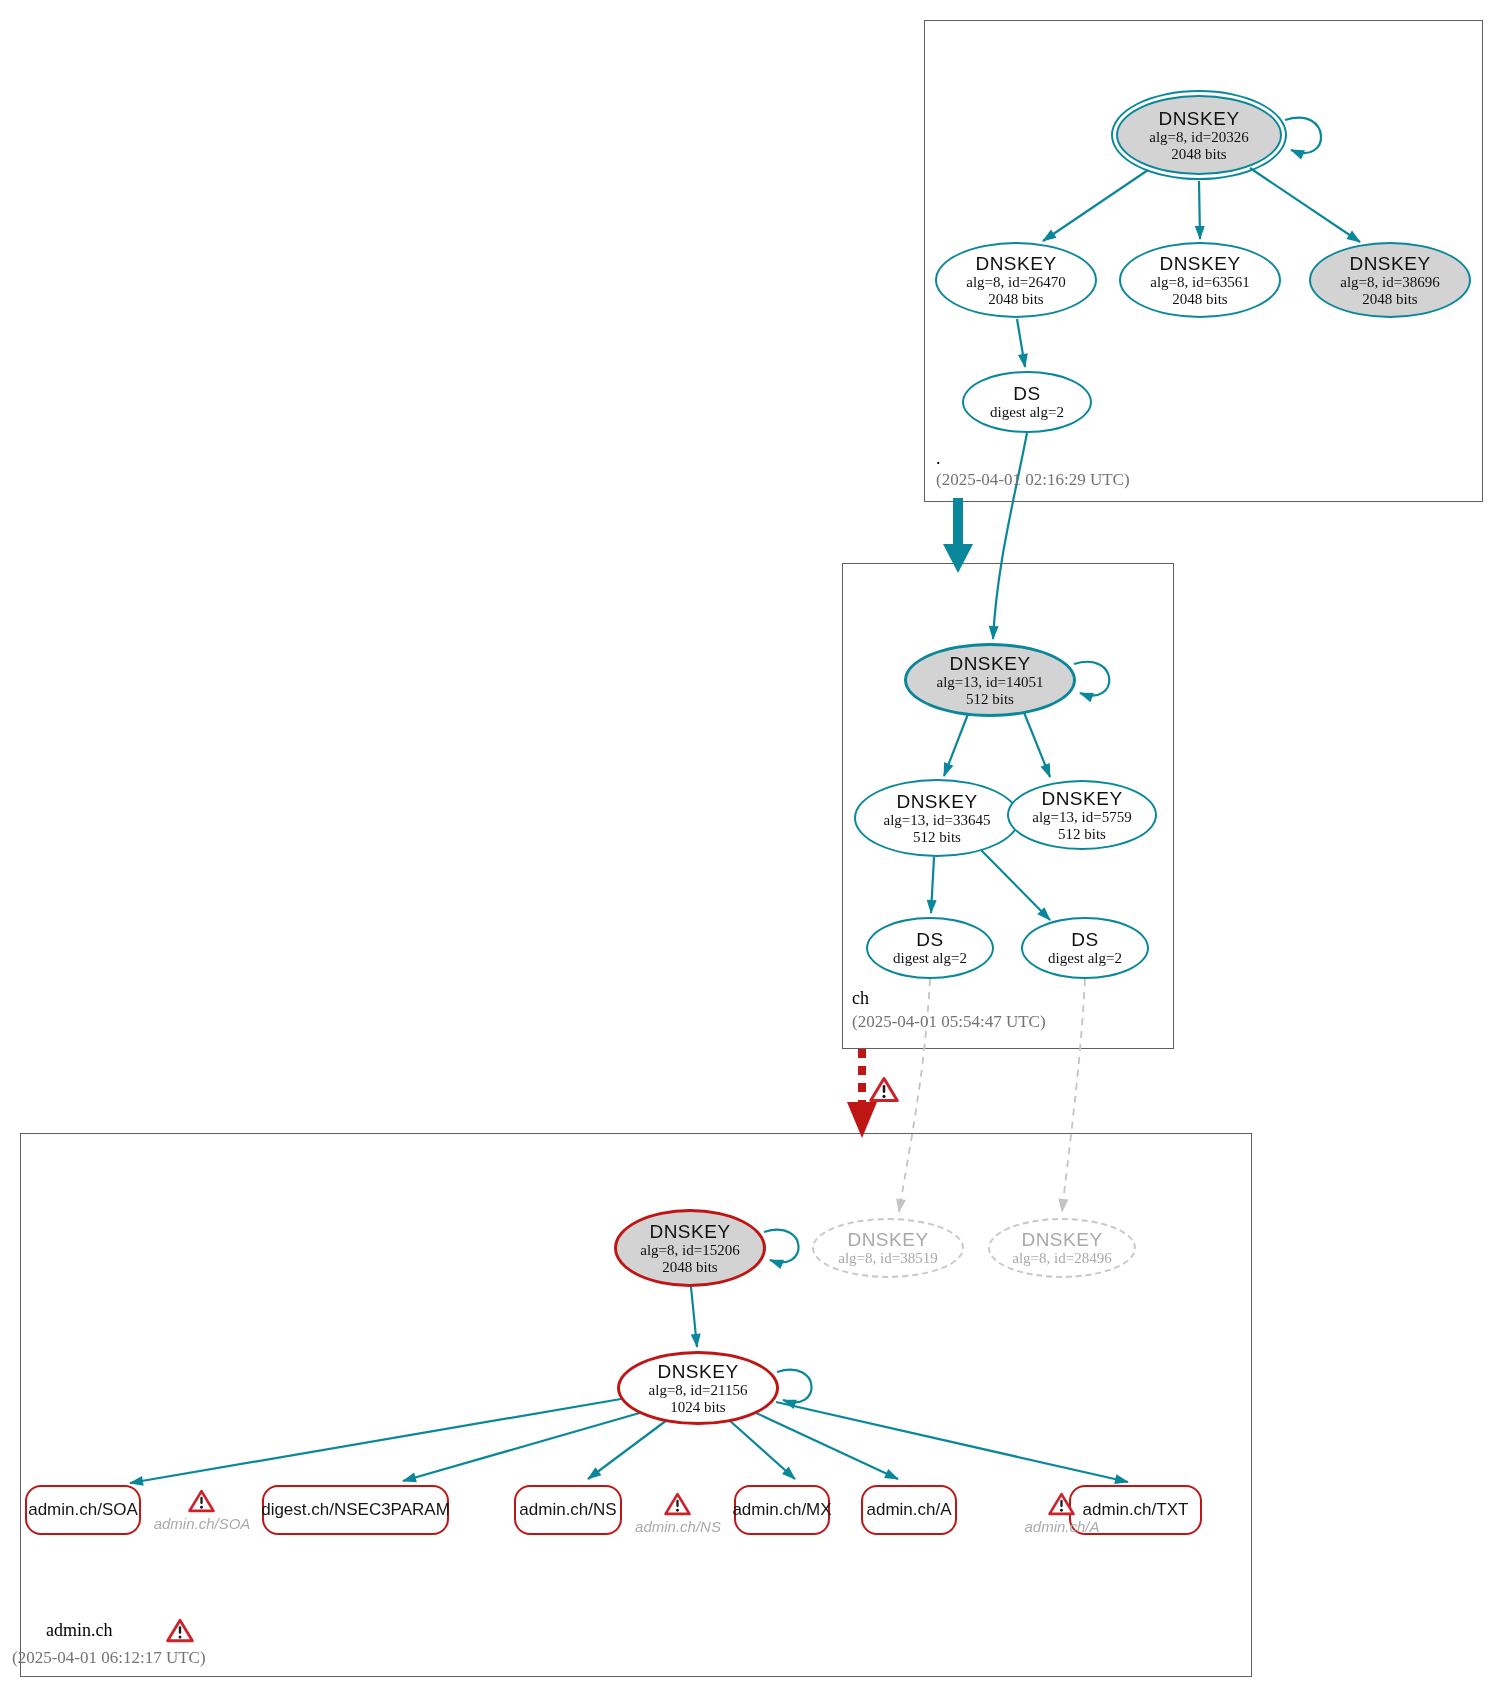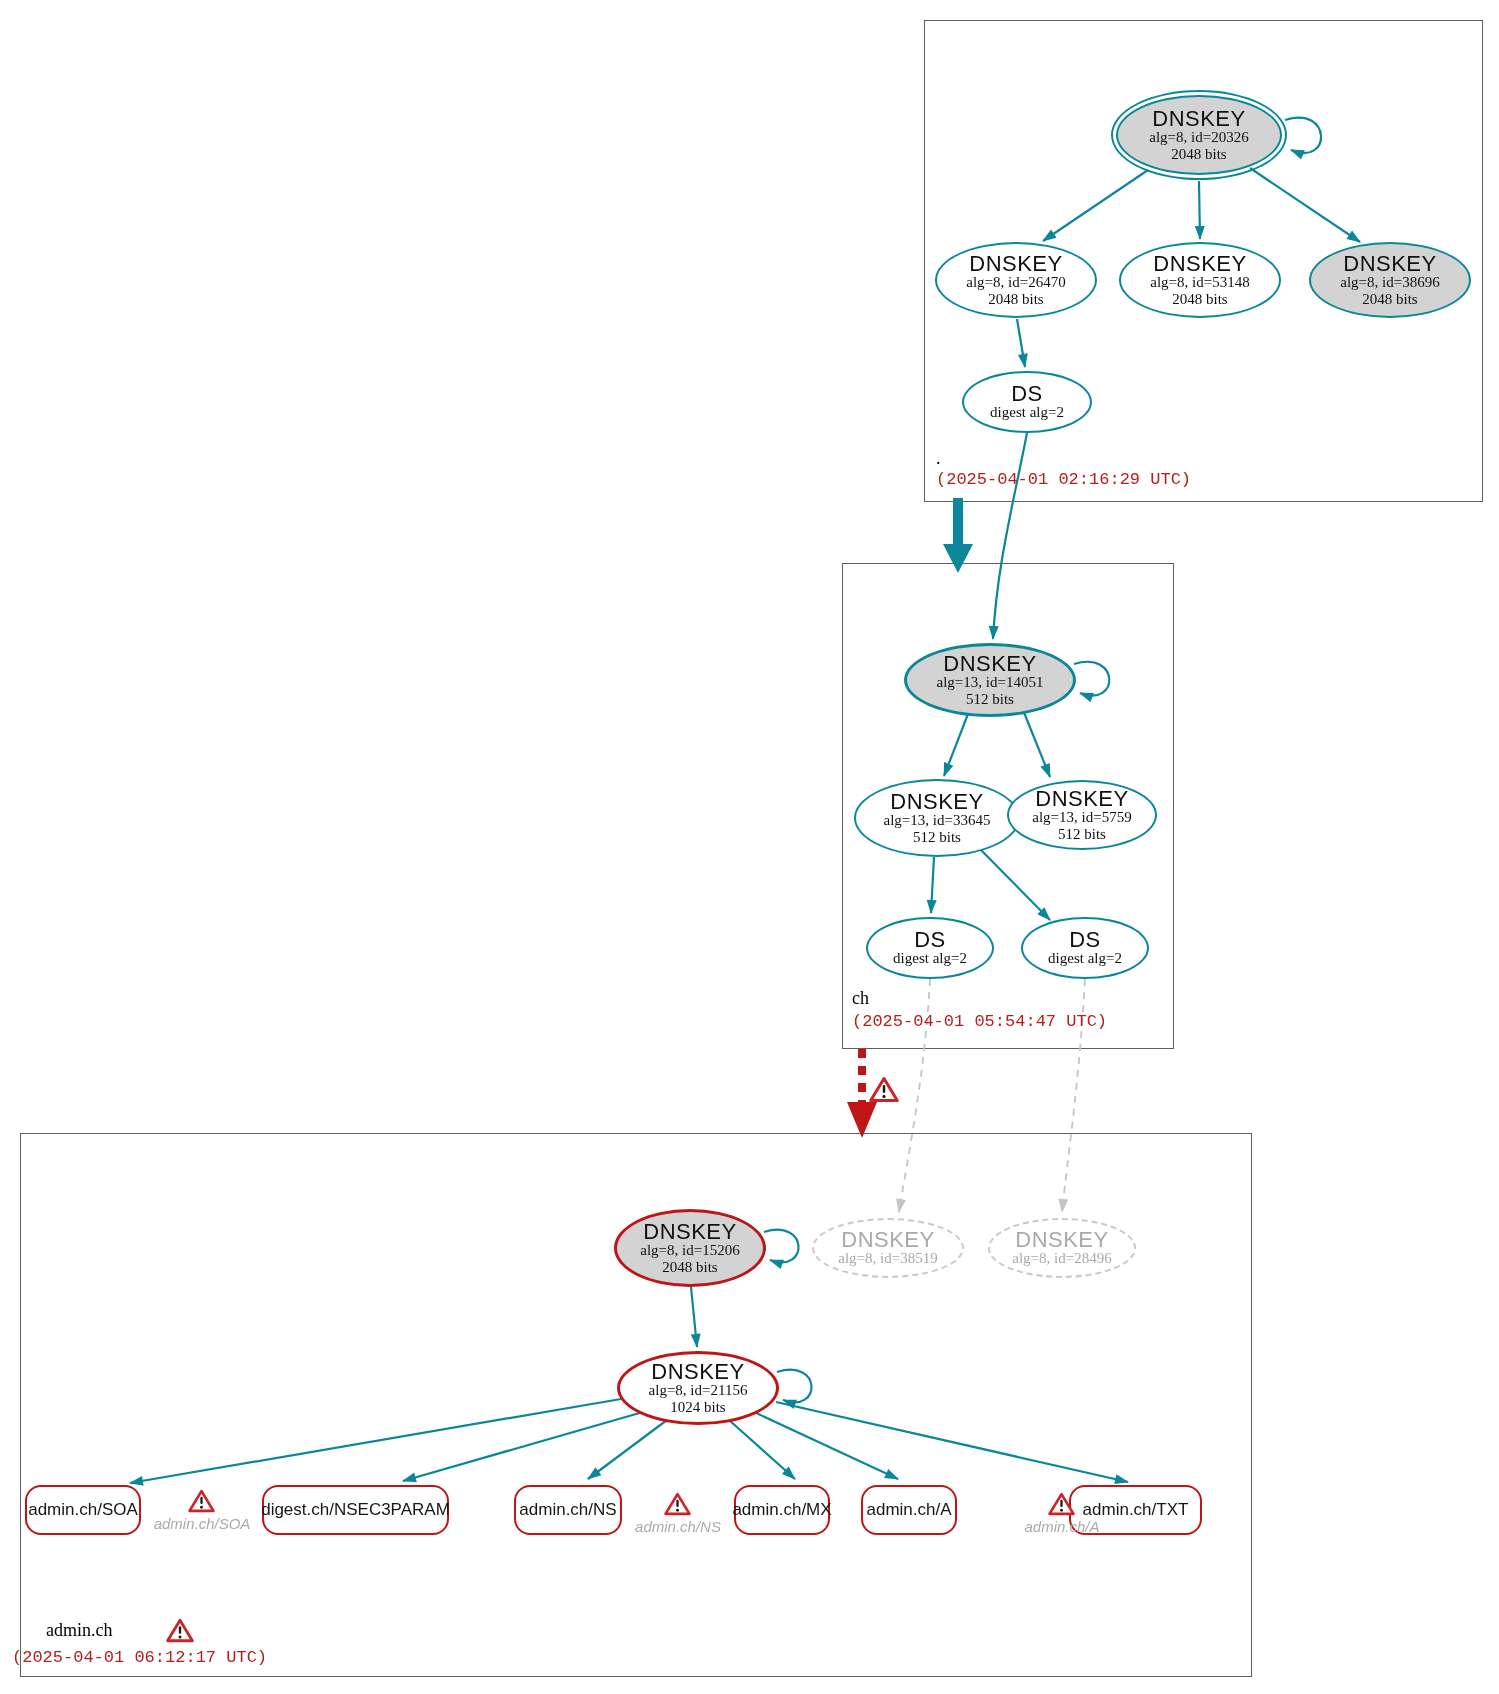--- a/index.html
+++ b/index.html
@@ -27,29 +27,29 @@
   .dashed-node{border:2px dashed #c9c9c9;background:#fff;}
   .dashed-node .nhead,.dashed-node .nline{color:var(--insec);}
   .double{
     position:absolute;border:2.3px solid var(--teal);border-radius:50%;z-index:2;box-sizing:border-box;
   }
   .double .inner{
     position:absolute;inset:3px;border:2.3px solid var(--teal);border-radius:50%;
     background:var(--grayfill);display:flex;flex-direction:column;align-items:center;
     justify-content:center;text-align:center;
   }
-  .nhead{font-size:22px;line-height:21px;color:#101010;letter-spacing:.5px;}
+  .nhead{font-size:19px;line-height:21px;color:#101010;letter-spacing:.5px;}
   .nline{font-family:Liberation Serif, serif;font-size:15px;line-height:17px;color:#101010;}
   .rrset{
     position:absolute;border:2.8px solid var(--red);border-radius:16px;background:#fff;
     display:flex;align-items:center;justify-content:center;z-index:2;box-sizing:border-box;
     font-size:17px;color:#161616;white-space:nowrap;
   }
   .zlabel{position:absolute;font-family:"Liberation Serif",serif;font-size:18px;color:#000;z-index:2;}
-  .ztime{position:absolute;font-family:Liberation Mono, monospace;font-size:17px;color:#b91c1c;z-index:2;white-space:nowrap;}
+  .ztime{position:absolute;font-family:Liberation Serif, serif;font-size:17px;color:#737373;z-index:2;white-space:nowrap;}
   .err-label{
     position:absolute;font-style:italic;font-size:15px;color:#ababab;text-align:center;z-index:2;width:140px;
   }
   .warn{position:absolute;z-index:3;}
   .wtri{fill:#fff;stroke:var(--warn);stroke-width:2.6;stroke-linejoin:round;}
   .wmark{fill:#1a1a1a;}
 </style>
 </head>
 <body>
 
@@ -115,21 +115,21 @@
   </div>
 
   <div class="ellipse secure" style="left:935px;top:242px;width:162px;height:76px">
     <span class="nhead">DNSKEY</span>
     <span class="nline">alg=8, id=26470</span>
     <span class="nline">2048 bits</span>
   </div>
 
   <div class="ellipse secure" style="left:1119px;top:242px;width:162px;height:76px">
     <span class="nhead">DNSKEY</span>
-    <span class="nline">alg=8, id=53148</span>
+    <span class="nline">alg=8, id=63561</span>
     <span class="nline">2048 bits</span>
   </div>
 
   <div class="ellipse secure fill-gray" style="left:1309px;top:242px;width:162px;height:76px">
     <span class="nhead">DNSKEY</span>
     <span class="nline">alg=8, id=38696</span>
     <span class="nline">2048 bits</span>
   </div>
 
   <div class="ellipse secure" style="left:962px;top:371px;width:130px;height:62px">

